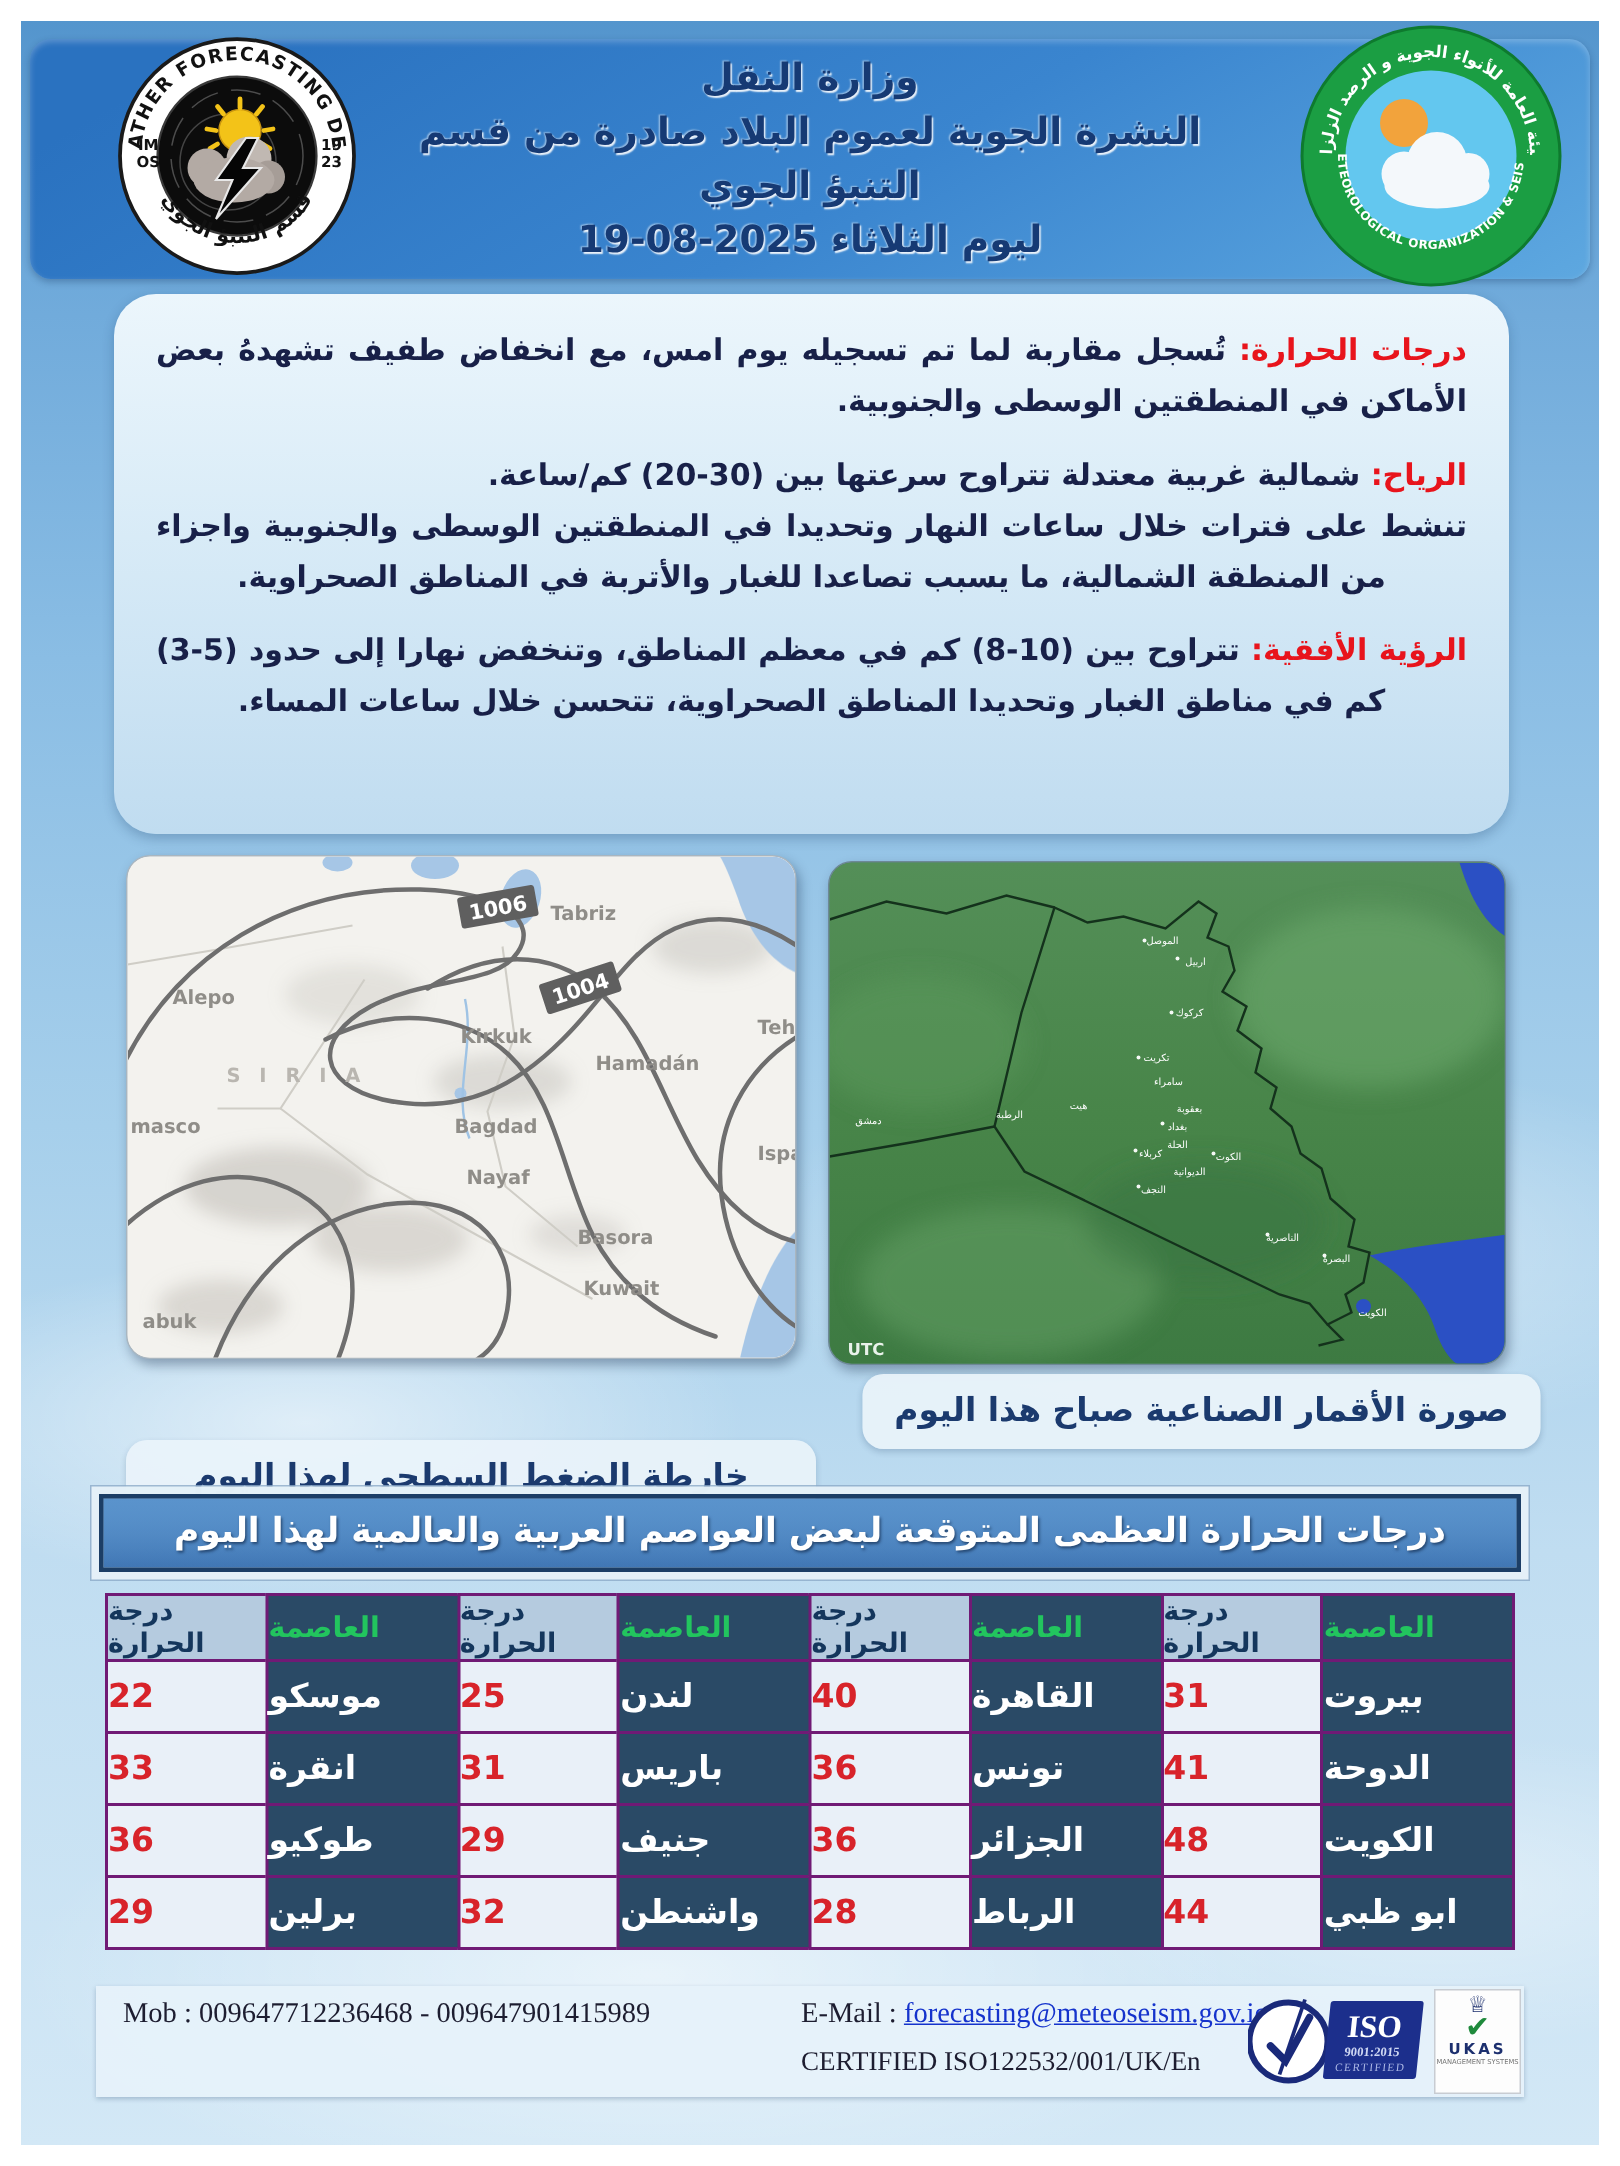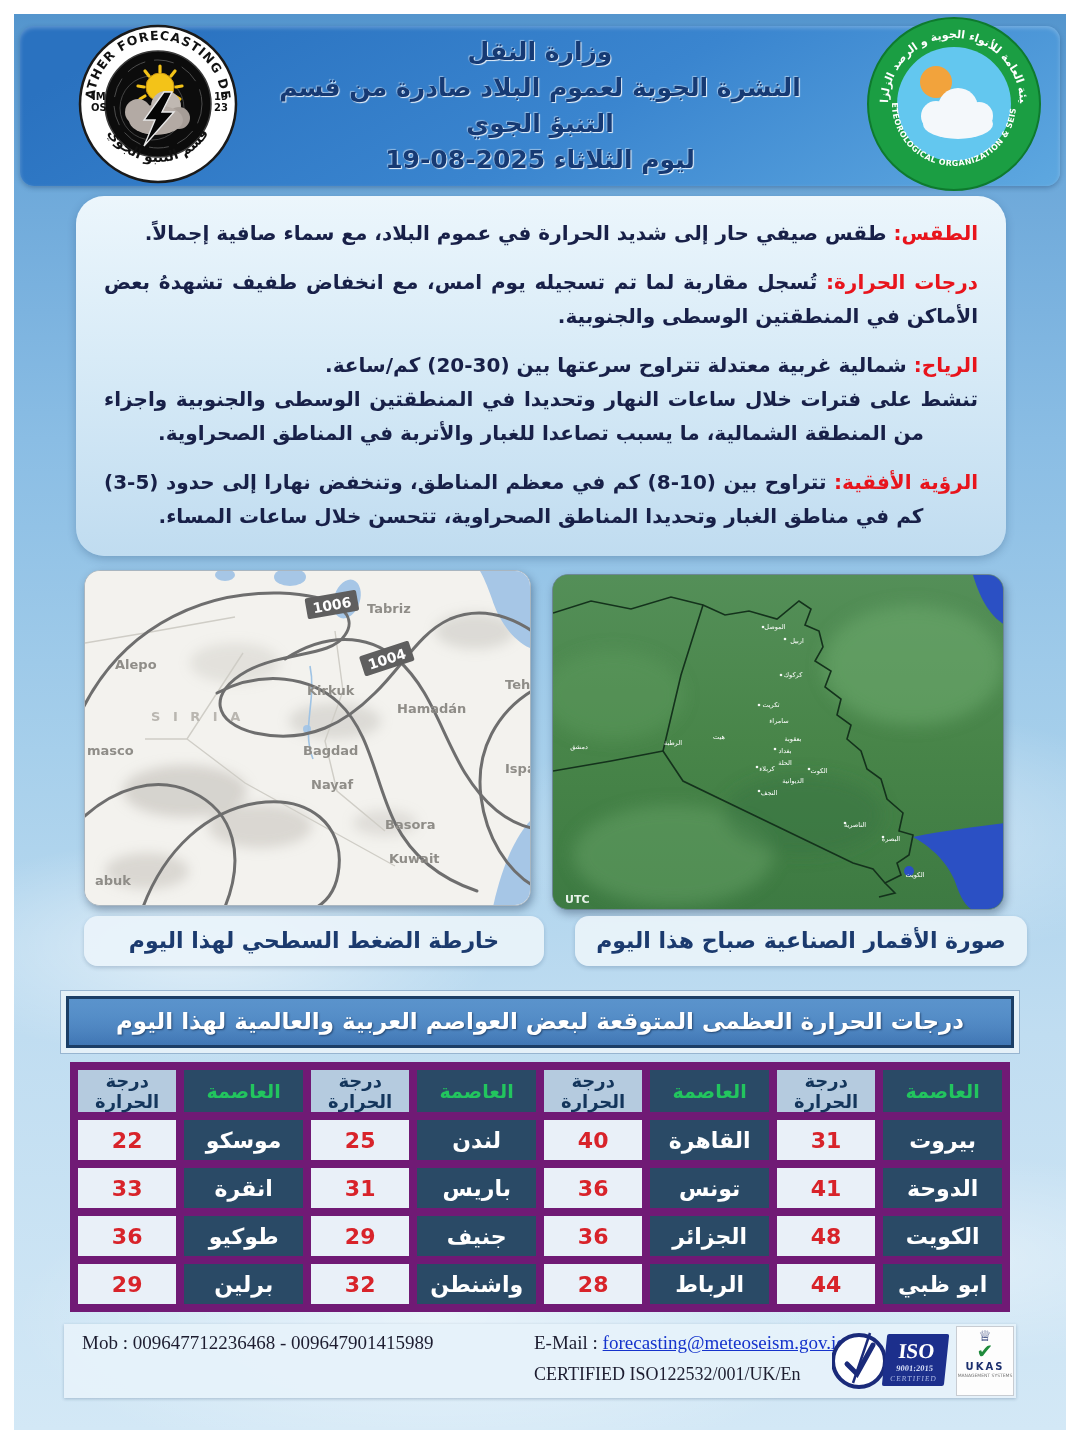--- a/index.html
+++ b/index.html
@@ -28,29 +28,29 @@
   .para { direction:rtl; text-align:justify; text-align-last:right; font-size:20px; font-weight:bold; color:#182048; line-height:34px; margin-bottom:15px; }
   .para .lbl { color:#e8141c; }
   .center-last { text-align:justify; text-align-last:center; }
   
   .mapbox { position:absolute; border-radius:16px; overflow:hidden; box-shadow:2px 4px 8px rgba(10,30,60,.35); }
   .mapL { left:84px; top:570px; width:447px; height:336px; border:1px solid #a9b6c0; background:#f3f2ee; }
   .mapR { left:552px; top:574px; width:452px; height:336px; border:1px solid #6d8896; background:#4a8a52; }
   .cap { position:absolute; top:916px; height:50px; border-radius:14px; background:rgba(233,243,250,.93);
     color:#1b3a6e; font-weight:bold; font-size:22px; text-align:center; line-height:50px; direction:rtl;
     box-shadow:0 2px 4px rgba(20,50,90,.2); }
-  .capL { left:84px; width:460px; } .capR { left:575px; width:452px; }
+  .capL { left:84px; width:460px;margin-top:44px; } .capR { left:575px; width:452px; }
   
   .bar-title { position:absolute; left:66px; top:996px; width:948px; height:52px;
     background:linear-gradient(180deg,#5a93cc,#40779f00), linear-gradient(180deg,#548cc6,#4076b4);
     border:3px solid #1c3e66; box-shadow:0 0 0 5px rgba(232,243,250,.95), 0 0 0 6px rgba(140,170,200,.8);
     color:#ffffff; font-weight:bold; font-size:23px; text-align:center; line-height:44px; direction:rtl;
     text-shadow:1px 1px 2px rgba(10,30,60,.6); }
   .ttable { position:absolute; left:70px; top:1062px; width:940px; border-collapse:collapse; table-layout:fixed; }
-  .ttable td { border:8px solid #701a75; text-align:center; vertical-align:middle; }
+  .ttable td { border:2px solid #701a75; text-align:left; vertical-align:middle; }
   .ttable .hc { background:#2a4a66; color:#22c55e; font-weight:bold; font-size:19px; height:44px; }
   .ttable .ht { background:#b5cbdf; color:#14365c; font-weight:bold; font-size:18px; height:44px; }
   .ttable .cc { background:#2a4a66; color:#fff; font-weight:bold; font-size:22px; height:48px; }
   .ttable .ct { background:#e9f0f8; color:#d8232a; font-weight:bold; font-size:22px; height:48px; }
   
   .footer { position:absolute; left:64px; top:1324px; width:952px; height:74px; background:rgba(230,242,250,.92);
     box-shadow:0 1px 3px rgba(20,50,90,.25); font-family:"Liberation Serif","DejaVu Serif",serif; color:#1d1d30; }
   .f-mob { position:absolute; left:18px; top:8px; font-size:19px; }
   .f-iso { position:absolute; left:18px; top:42px; font-size:15px; }
   .f-mail { position:absolute; left:470px; top:8px; font-size:19px; }
@@ -130,24 +130,20 @@
   <text font-size="11" font-weight="bold" fill="#ffffff">
     <textPath href="#rtop" startOffset="50%" text-anchor="middle">الهيئة العامة للأنواء الجوية و الرصد الزلزالي</textPath>
   </text>
   <text font-size="8" font-weight="bold" fill="#ffffff" letter-spacing="0.4">
     <textPath href="#rbot" startOffset="50%" text-anchor="middle">IRAQ METEOROLOGICAL ORGANIZATION &amp; SEISMOLOGY</textPath>
   </text>
 </svg>
 
 <div class="panel">
   <div class="para">
-    <span class="lbl">الطقس:</span>
-    <span>طقس صيفي حار إلى شديد الحرارة في عموم البلاد، مع سماء صافية إجمالاً.</span>
-  </div>
-  <div class="para">
     <span class="lbl">درجات الحرارة:</span>
     <span>تُسجل مقاربة لما تم تسجيله يوم امس، مع انخفاض طفيف تشهدهُ بعض الأماكن في المنطقتين الوسطى والجنوبية.</span>
   </div>
   <div class="para" style="margin-bottom:0;">
     <span class="lbl">الرياح:</span>
     <span>شمالية غربية معتدلة تتراوح سرعتها بين (30-20) كم/ساعة.</span>
   </div>
   <div class="para center-last">
     <span>تنشط على فترات خلال ساعات النهار وتحديدا في المنطقتين الوسطى والجنوبية واجزاء من المنطقة الشمالية، ما يسبب تصاعدا للغبار والأتربة في المناطق الصحراوية.</span>
   </div>

